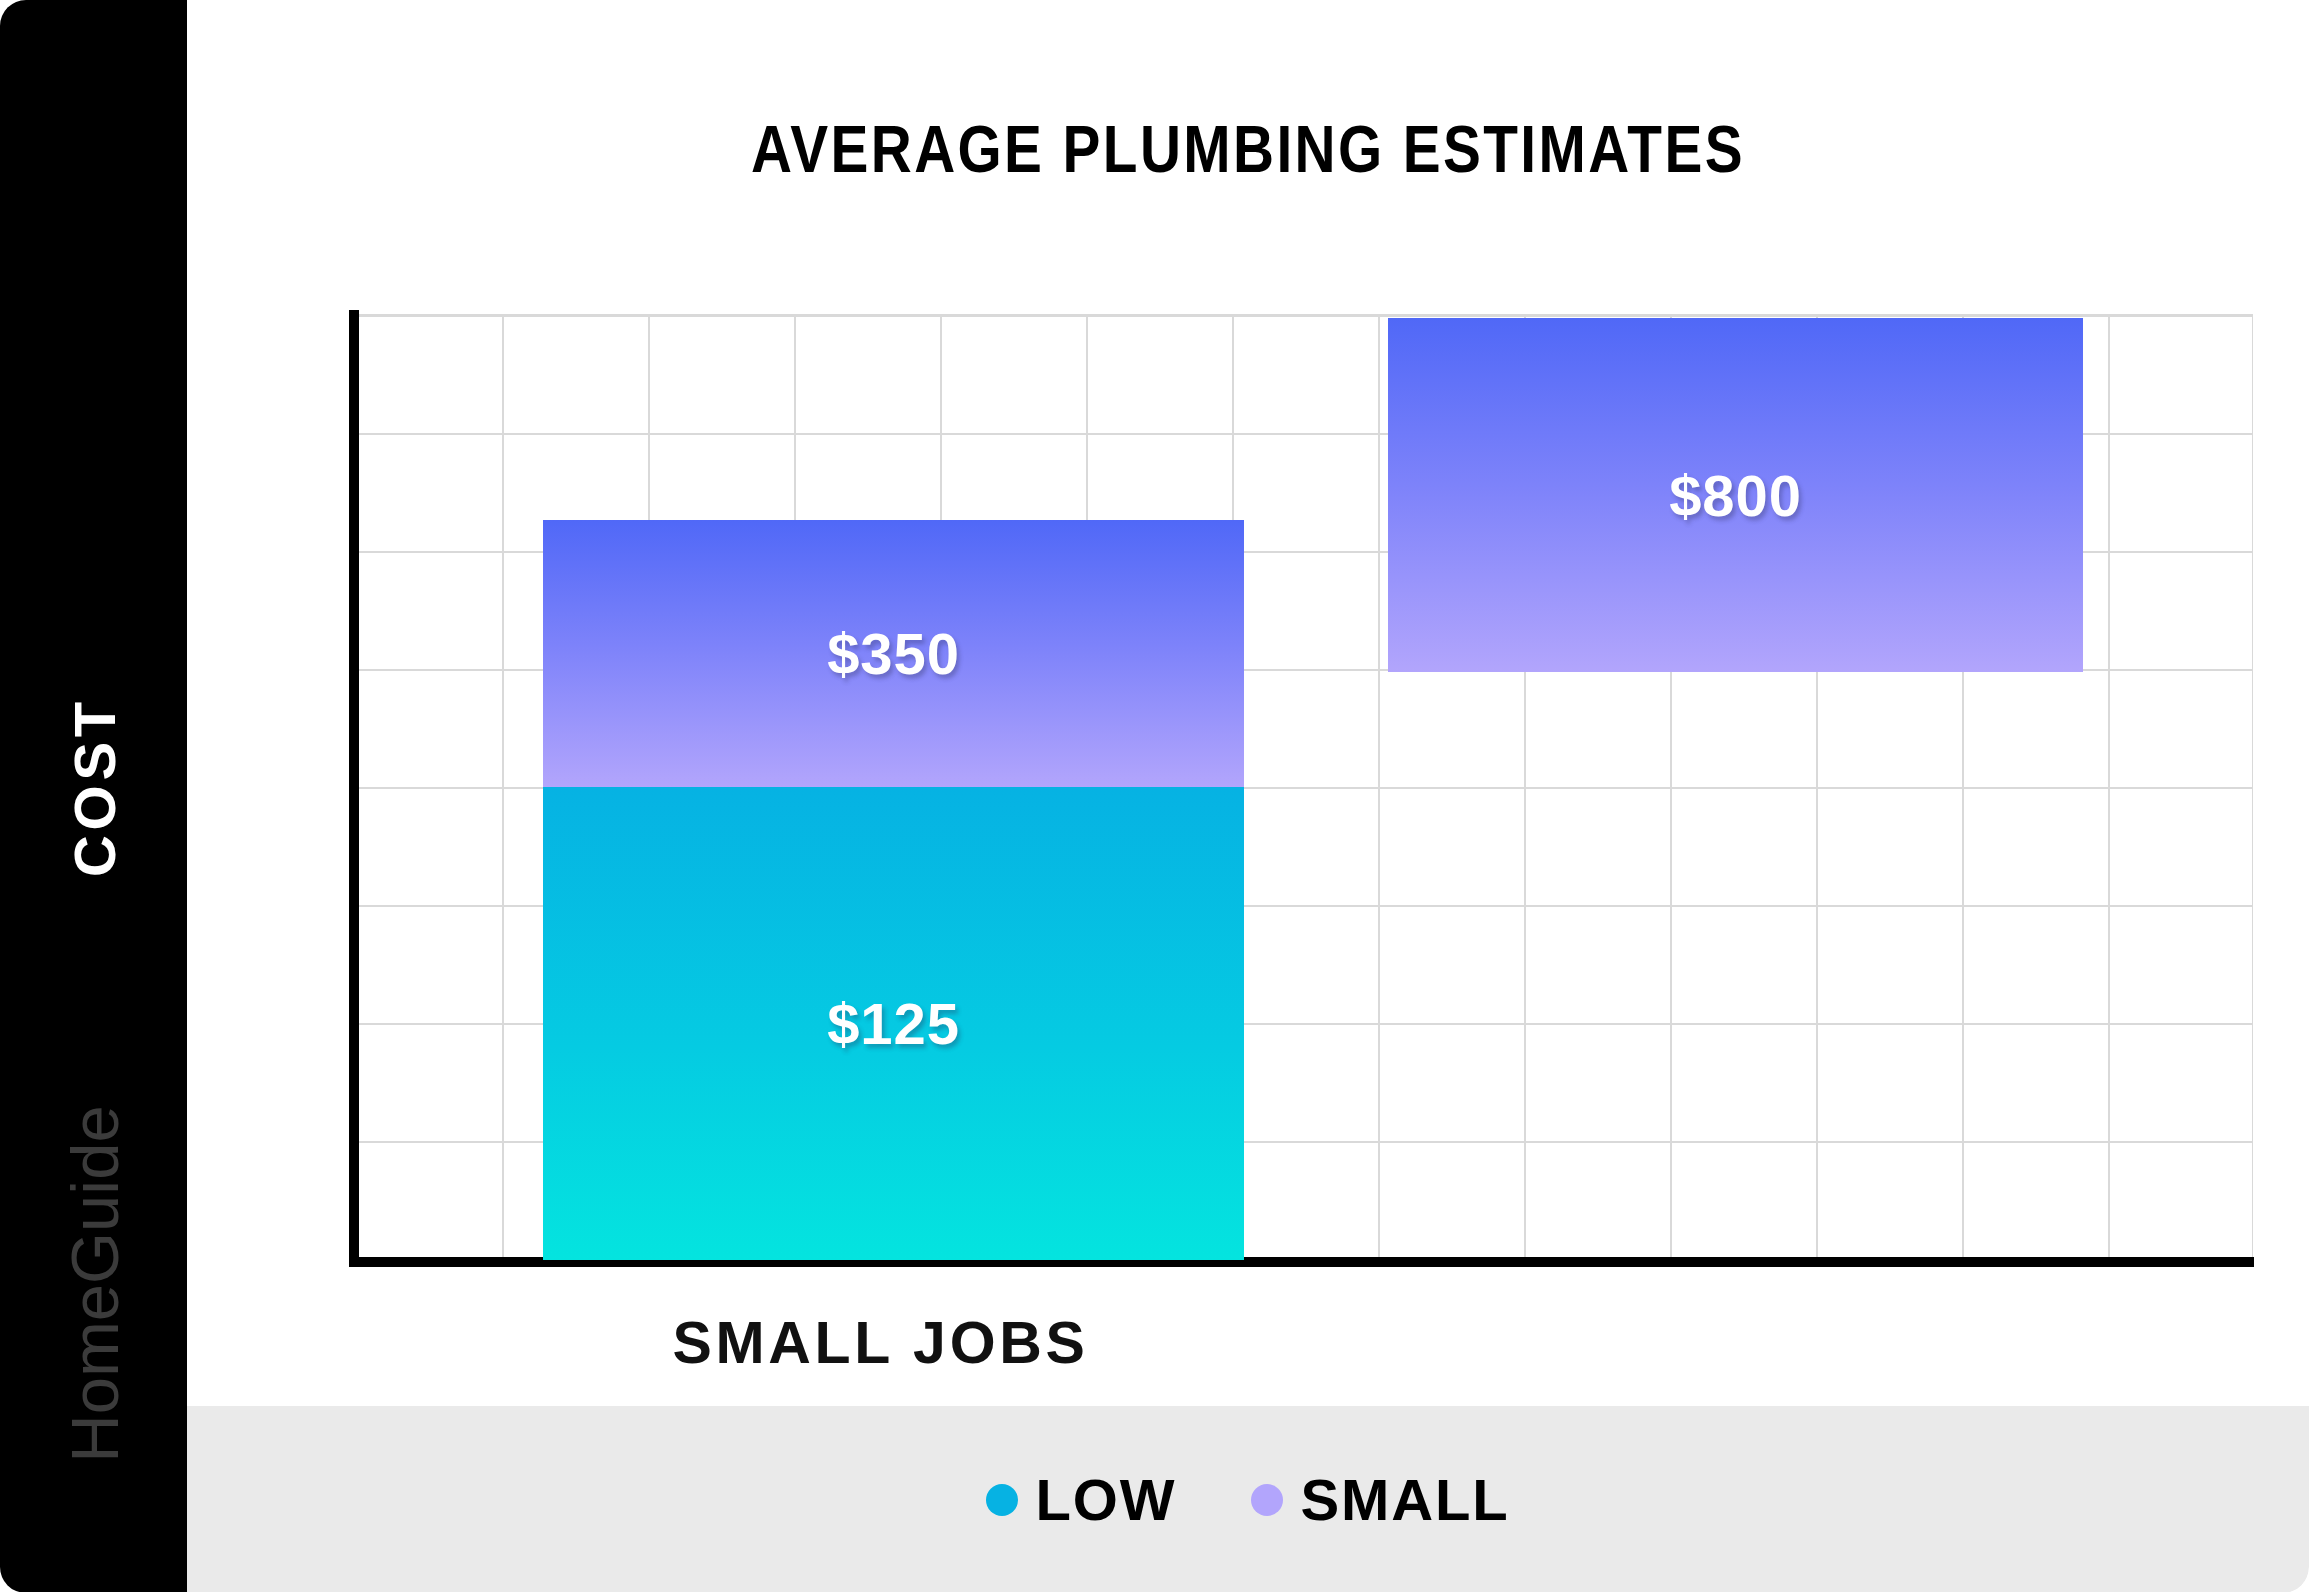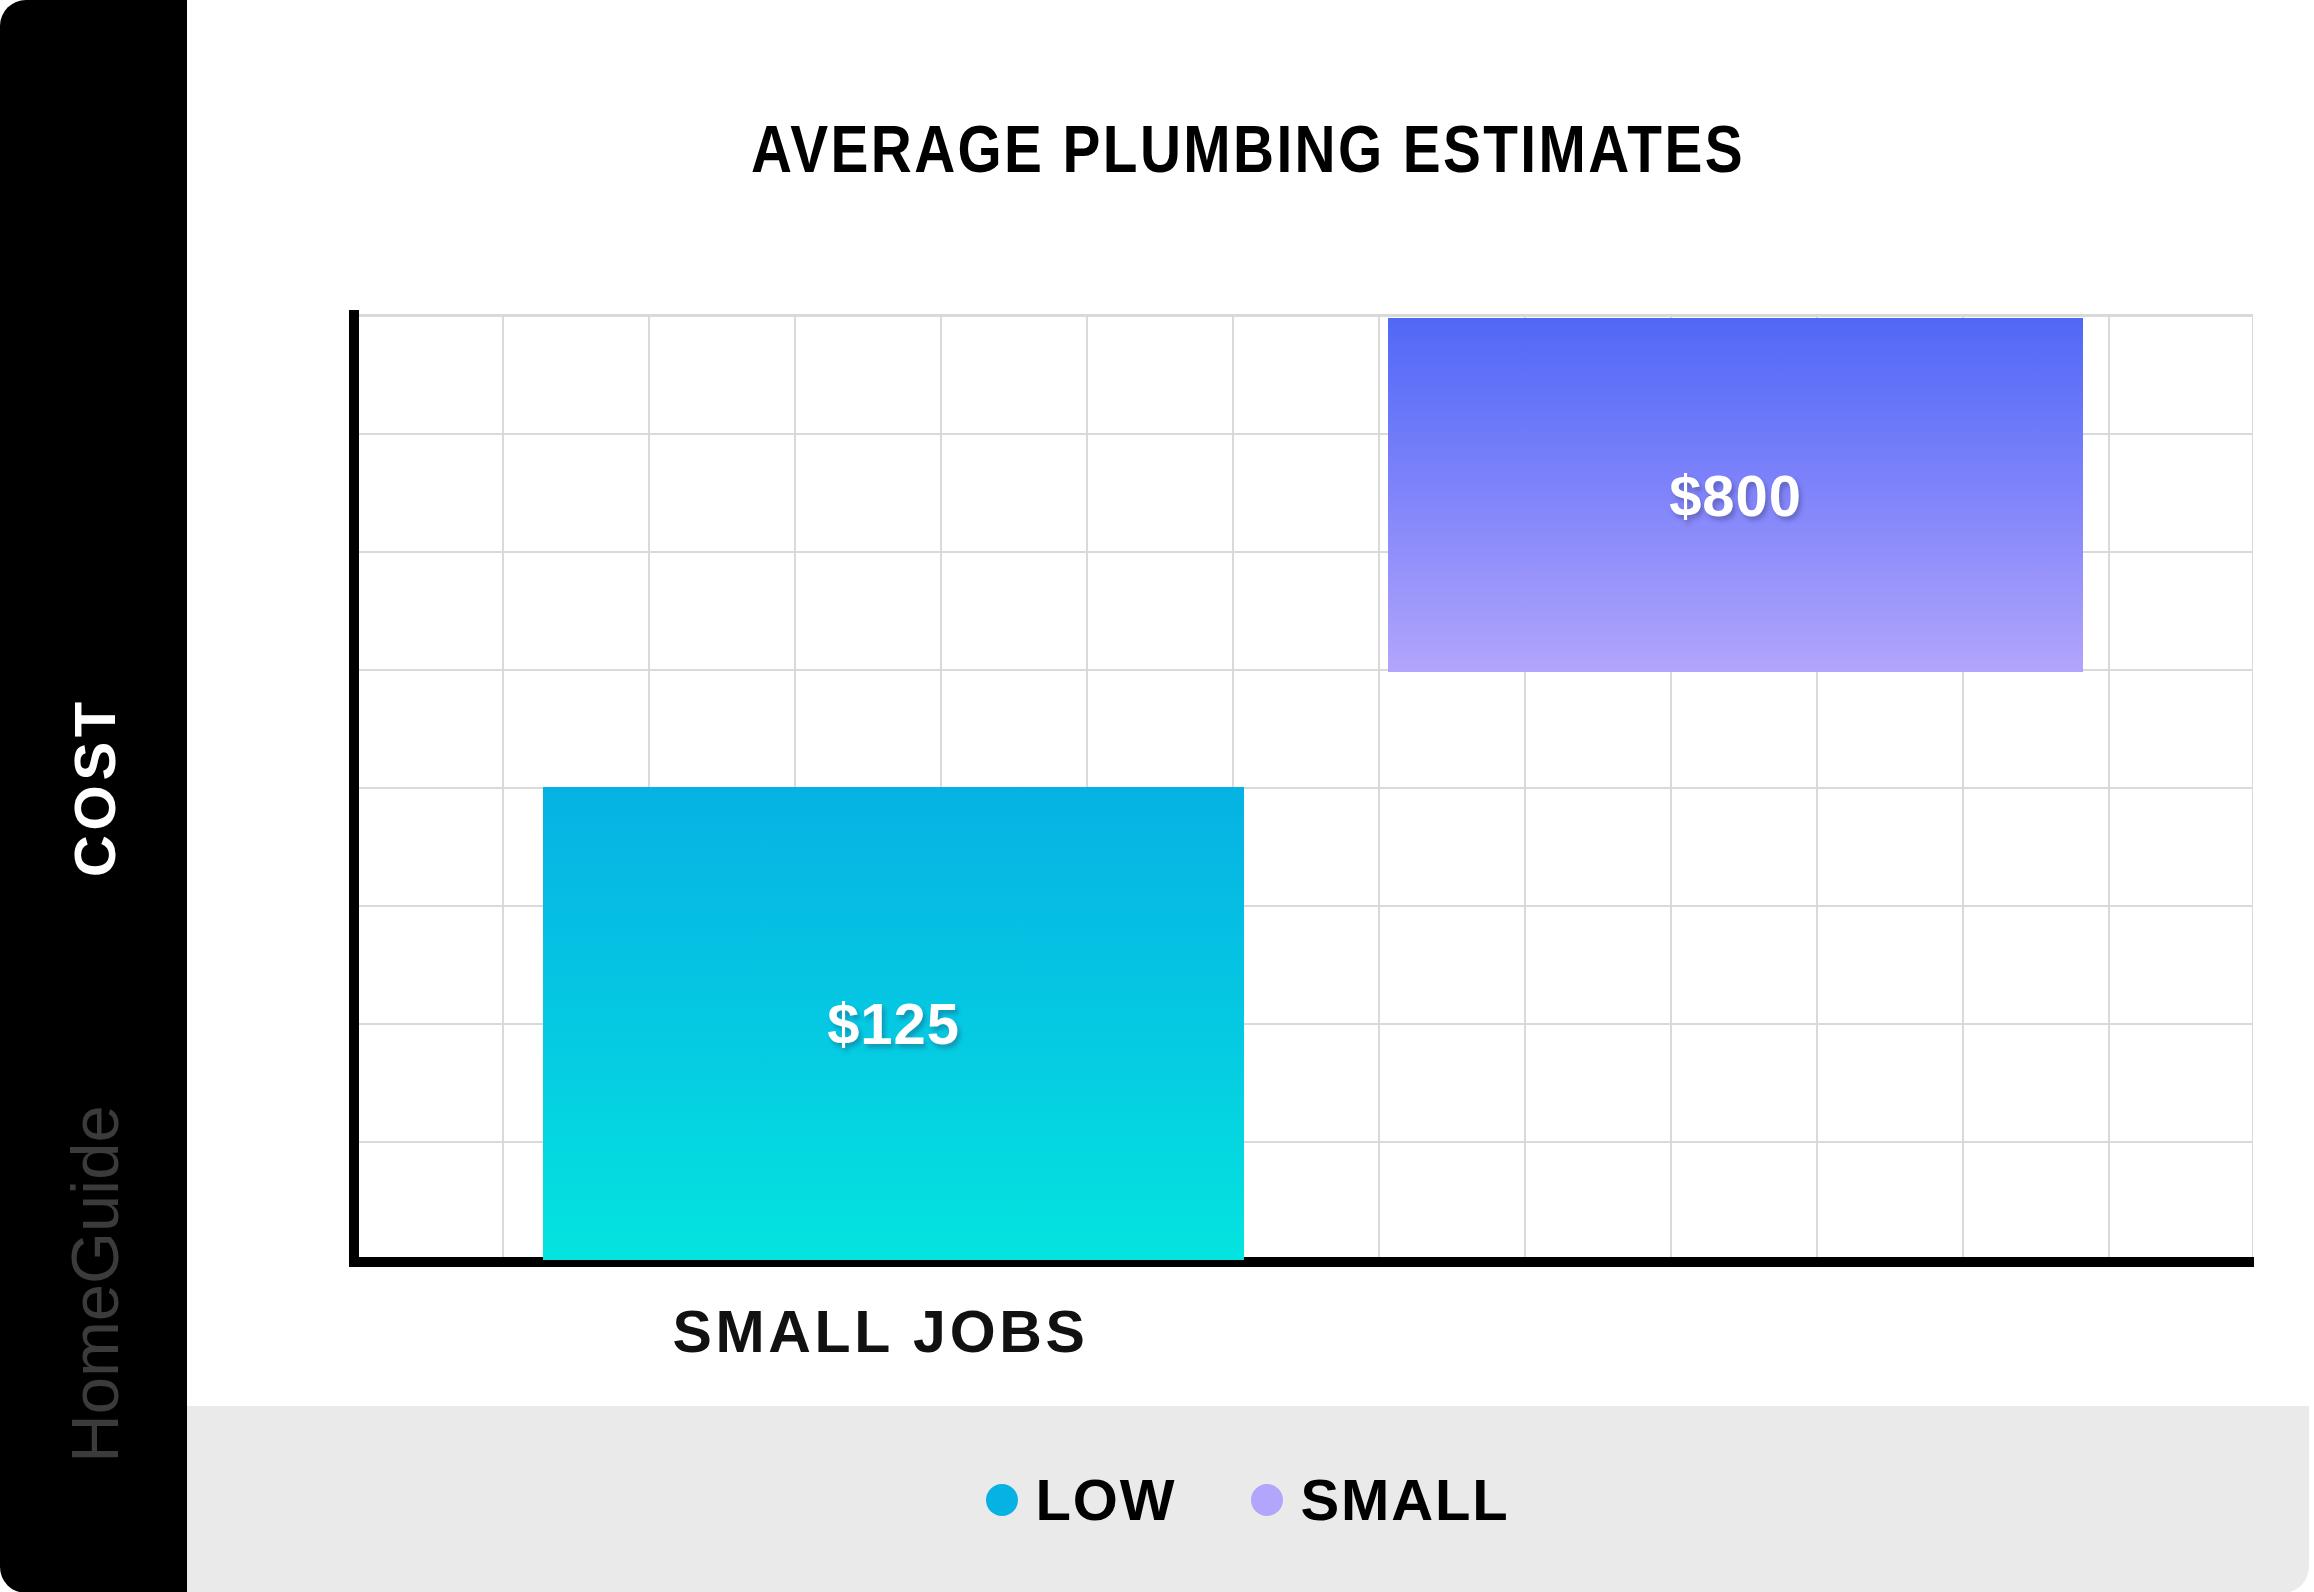--- a/index.html
+++ b/index.html
@@ -189,33 +189,36 @@
 
   <div id="chart-title">AVERAGE PLUMBING ESTIMATES</div>
 
   <div id="plot-wrap">
 
     <div id="grid"></div>
     <div id="y-axis"></div>
     <div id="x-axis"></div>
 
     <div class="bar-group" style="left:187px; width:661px; height:943px;">
+      <div class="seg seg-high" style="bottom:473px; height:267px;">
+        <span class="seg-label">$350</span>
+      </div>
       <div class="seg seg-low" style="bottom:0px; height:473px;">
         <span class="seg-label">$125</span>
       </div>
     </div>
 
     <div class="bar-group" style="left:1032px; width:655px; height:943px;">
       <div class="seg seg-high" style="bottom:588px; height:354px;">
         <span class="seg-label">$800</span>
       </div>
     </div>
   </div>
 
-  <div class="cat-label" style="left:225px; width:937px;">SMALL JOBS</div>
+  <div class="cat-label" style="left:225px; width:937px;margin-top:11px;">SMALL JOBS</div>
 
   <div id="legend-band">
     <div class="legend-item">
       <span class="legend-dot" style="background:#06b2e3;"></span>
       <span class="legend-text">LOW</span>
     </div>
     <div class="legend-item">
       <span class="legend-dot" style="background:#b2a5fc;"></span>
       <span class="legend-text">SMALL</span>
     </div>

